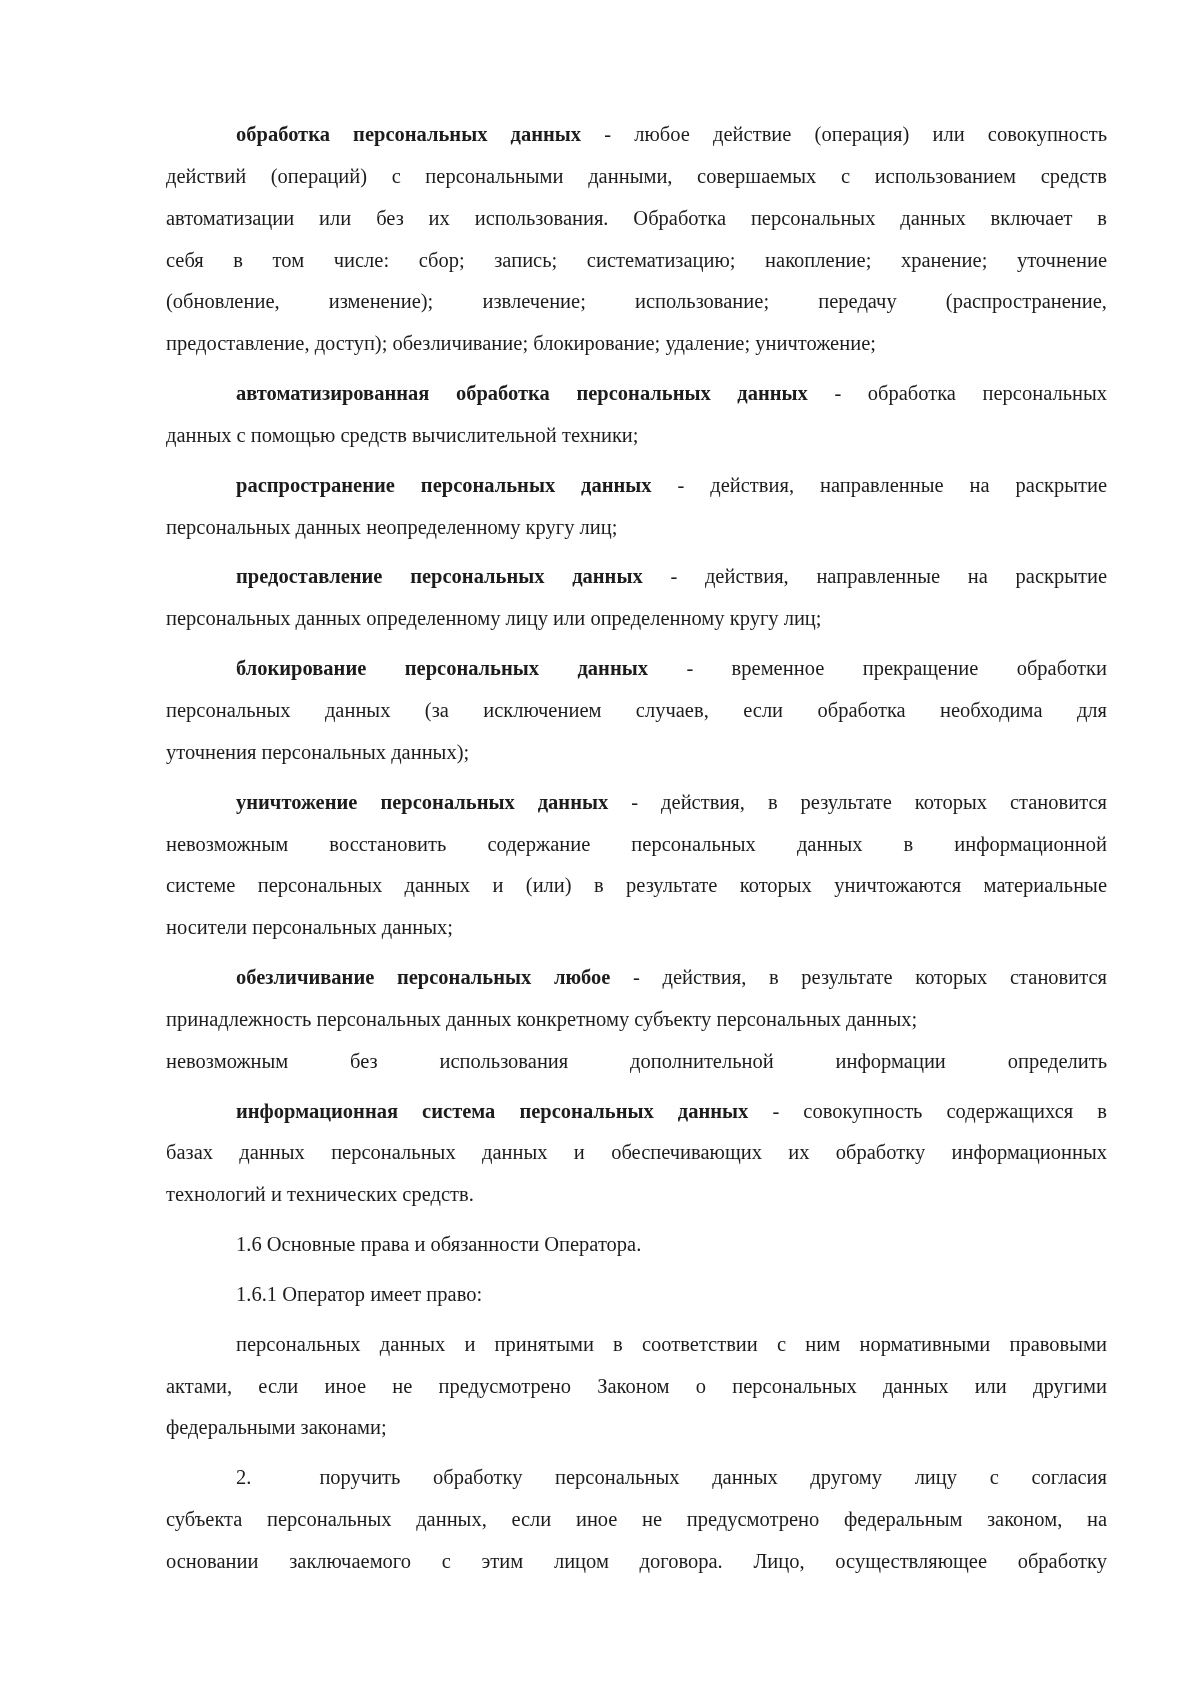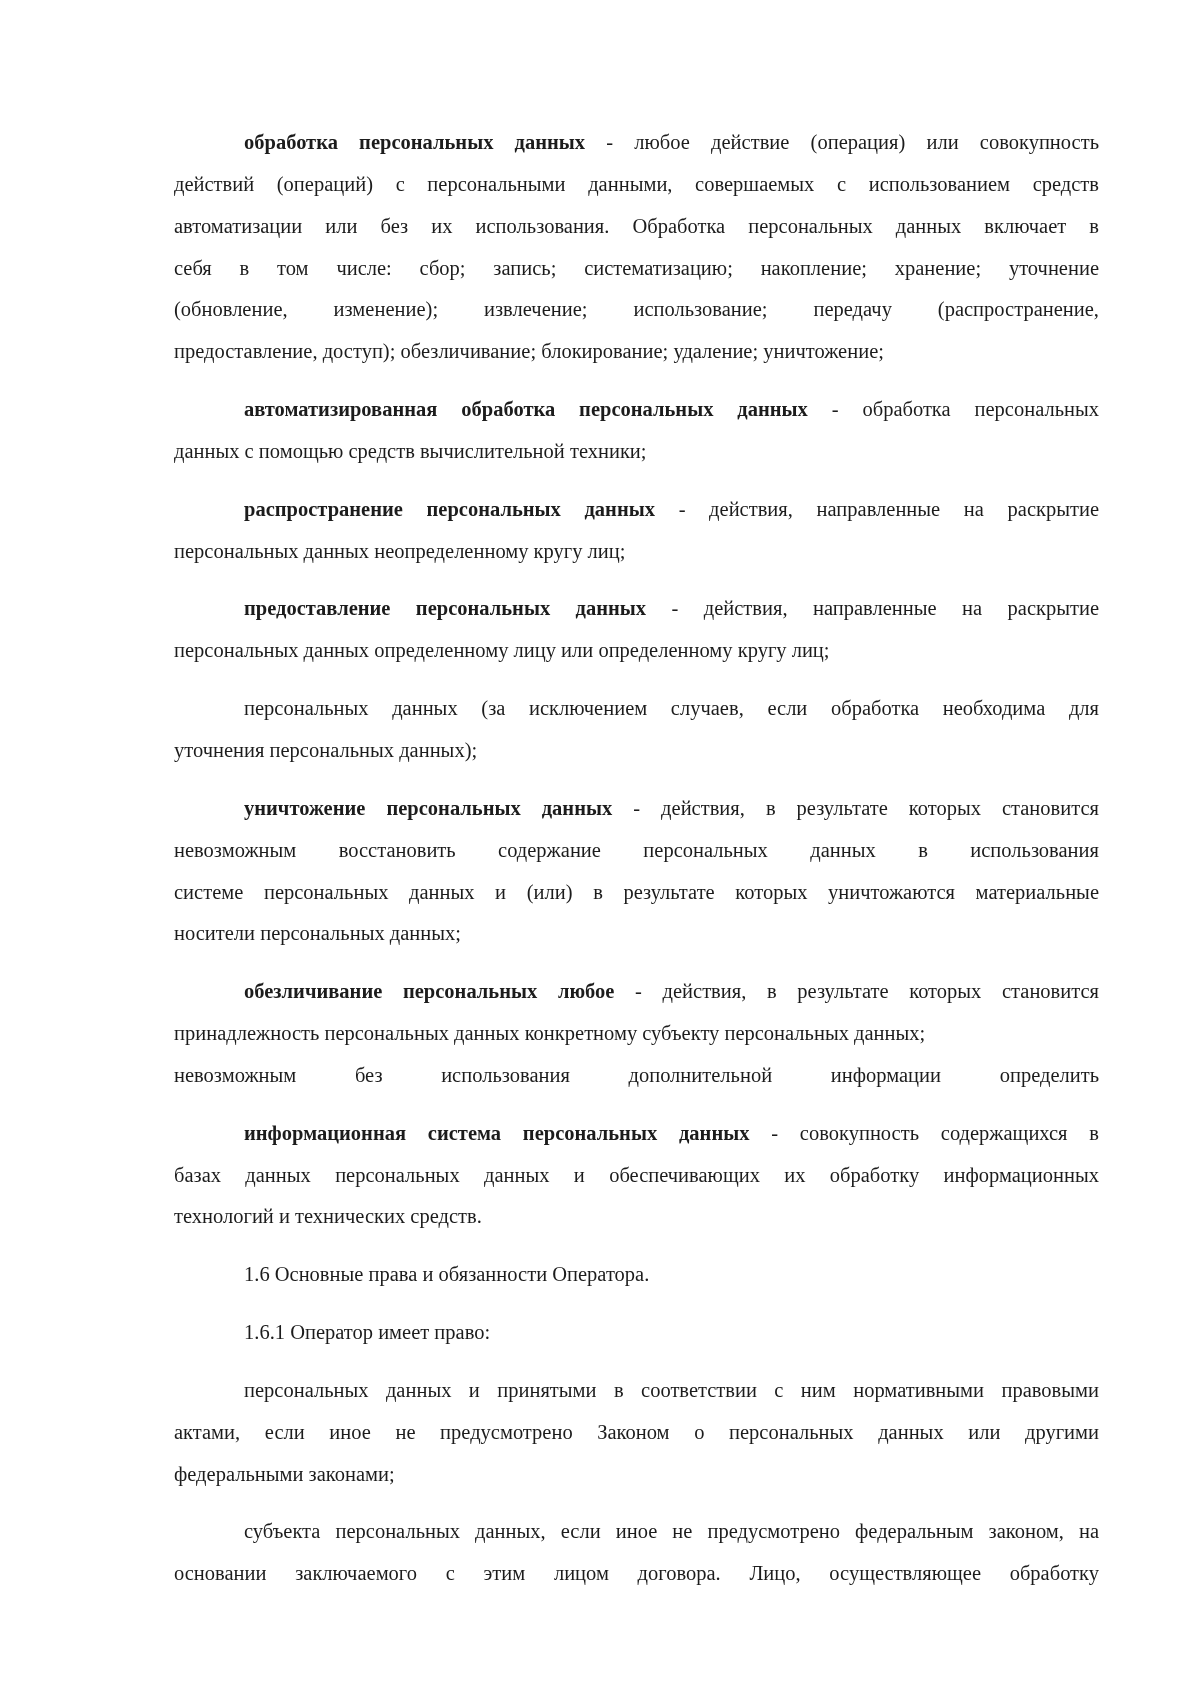--- a/index.html
+++ b/index.html
@@ -18,21 +18,21 @@
     position: absolute;
     left: 158px;
     top: 106px;
     width: 957px;
     font-family: "Liberation Serif", "DejaVu Serif", serif;
     font-size: 20.5px;
     line-height: 41.85px;
     color: #1c1c1c;
   }
   .para {
-    margin: 16px;
+    margin: 8px;
     padding: 0;
   }
   .para .line {
     display: block;
     text-align: justify;
     text-align-last: justify;
     white-space: normal;
   }
   .para .line.last {
     text-align-last: left;
@@ -67,26 +67,27 @@
       </p>
       <p class="para">
         <span class="line"><b>распространение персональных данных</b> - действия, направленные на раскрытие</span>
         <span class="line last">персональных данных неопределенному кругу лиц;</span>
       </p>
       <p class="para">
         <span class="line"><b>предоставление персональных данных</b> - действия, направленные на раскрытие</span>
         <span class="line last">персональных данных определенному лицу или определенному кругу лиц;</span>
       </p>
       <p class="para">
+        <span class="line"><b>блокирование персональных данных</b> - временное прекращение обработки</span>
         <span class="line">персональных данных (за исключением случаев, если обработка необходима для</span>
         <span class="line last">уточнения персональных данных);</span>
       </p>
       <p class="para">
         <span class="line"><b>уничтожение персональных данных</b> - действия, в результате которых становится</span>
-        <span class="line">невозможным восстановить содержание персональных данных в использования</span>
+        <span class="line">невозможным восстановить содержание персональных данных в информационной</span>
         <span class="line">системе персональных данных и (или) в результате которых уничтожаются материальные</span>
         <span class="line last">носители персональных данных;</span>
       </p>
       <p class="para">
         <span class="line"><b>обезличивание персональных любое</b> - действия, в результате которых становится</span>
         <span class="line last">принадлежность персональных данных конкретному субъекту персональных данных;</span>
         <span class="line">невозможным без использования дополнительной информации определить</span>
       </p>
       <p class="para">
         <span class="line"><b>информационная система персональных данных</b> - совокупность содержащихся в</span>
@@ -98,17 +99,18 @@
       </p>
       <p class="para">
         <span class="line last">1.6.1 Оператор имеет право:</span>
       </p>
       <p class="para">
         <span class="line">персональных данных и принятыми в соответствии с ним нормативными правовыми</span>
         <span class="line">актами, если иное не предусмотрено Законом о персональных данных или другими</span>
         <span class="line last">федеральными законами;</span>
       </p>
       <p class="para">
+        <span class="line"><span>2.</span><span class="tab"></span>поручить обработку персональных данных другому лицу с согласия</span>
         <span class="line">субъекта персональных данных, если иное не предусмотрено федеральным законом, на</span>
         <span class="line">основании заключаемого с этим лицом договора. Лицо, осуществляющее обработку</span>
       </p>
     </div>
 </div>
 
 </body></html>

